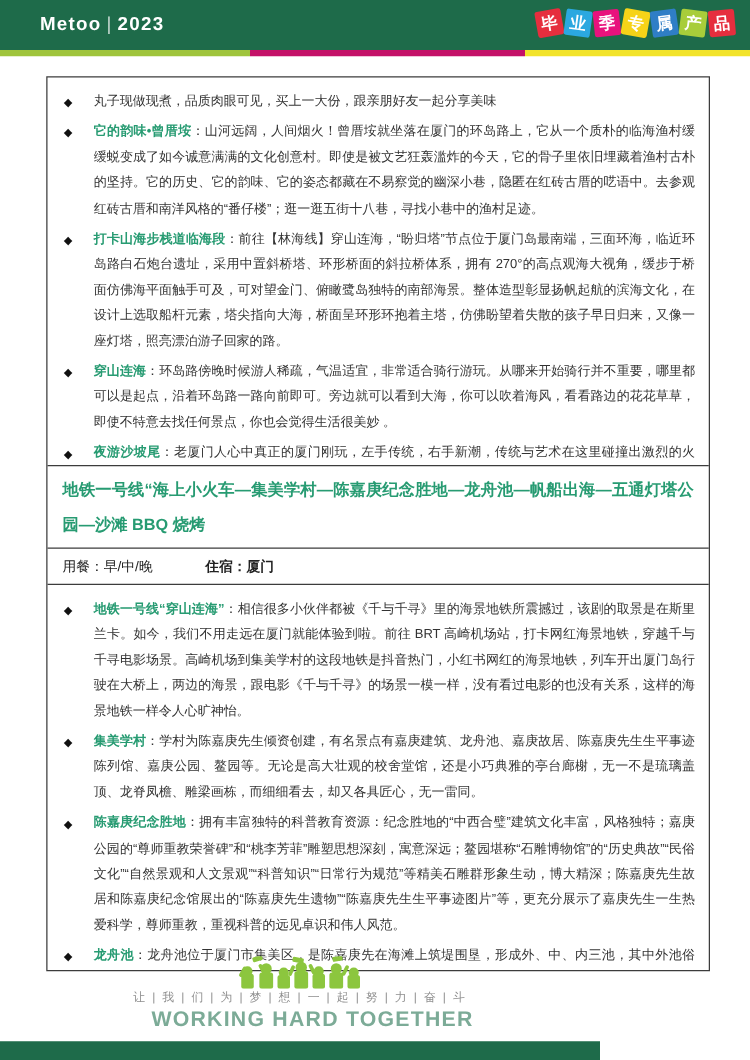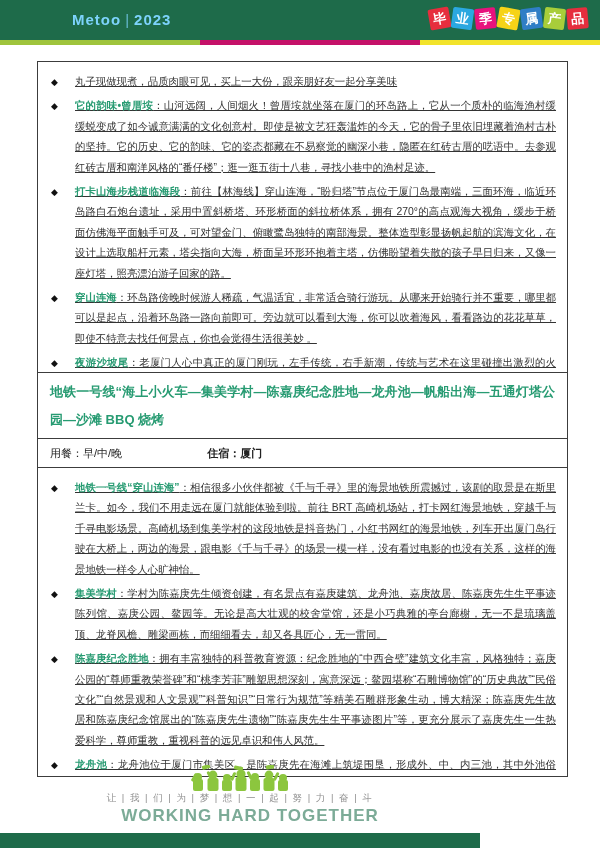--- a/index.html
+++ b/index.html
@@ -2,22 +2,22 @@
 <html><head>
 <meta charset="utf-8">
 <style>
   * { margin:0; padding:0; box-sizing:border-box; }
   html,body { width:600px; }
   body { font-family:"Liberation Sans","DejaVu Sans",sans-serif; background:#ffffff; }
   .page { position:relative; width:600px; height:848px; background:#fff; overflow:hidden; }
 
   
   .header { height:40px; background:#1e6b4a; position:relative; }
-  .logo { position:absolute; left:32px; top:11px; color:#7dd3fc; font-size:15px;
-          font-weight:bold; letter-spacing:1px;margin-left:40px; }
+  .logo { position:absolute; left:32px; top:11px; color:#ffffff; font-size:15px;
+          font-weight:bold; letter-spacing:1px; }
   .logo .divider { font-weight:normal; opacity:.75; padding:0 4px; }
   .badge { position:absolute; right:12px; top:8px; display:flex; gap:2px; }
   .tile { width:21px; height:21px; border-radius:2px; color:#fff; font-size:13px;
           font-weight:bold; display:flex; align-items:center; justify-content:center; }
   .tile:nth-child(1){ transform:rotate(-10deg); }
   .tile:nth-child(2){ transform:rotate(8deg); }
   .tile:nth-child(3){ transform:rotate(-6deg); }
   .tile:nth-child(4){ transform:rotate(10deg); }
   .tile:nth-child(5){ transform:rotate(-8deg); }
   .tile:nth-child(6){ transform:rotate(7deg); }
@@ -30,33 +30,33 @@
   
   .content-box { position:absolute; left:37px; top:61px; width:531px;
                  border:1px solid #3c3c3c; background:#fff; }
   .section { padding:7px 11px 4px 11px; }
   .section.first { height:310px; overflow:hidden; }
   .section.second { height:308px; overflow:hidden; }
   .item { display:flex; margin:3px 0 4px 0; }
   .marker { width:26px; flex:0 0 26px; font-size:9px; color:#111;
             line-height:20.4px; padding-left:2px; }
   .item-text { flex:1; font-size:10.4px; line-height:20.4px; color:#333;
-               text-align:justify;text-decoration:underline; }
+               text-align:justify; }
   .kw { color:#279b72; font-weight:bold; }
 
   
   .day-row { display:flex; border-top:1px solid #3c3c3c; border-bottom:1px solid #3c3c3c; }
   .day-cell { flex:0 0 110px; display:flex; align-items:center; justify-content:center;
               border-right:1px solid #3c3c3c; font-size:26px; font-weight:bold; color:#111; }
   .day-right { flex:1; display:flex; flex-direction:column; }
   .day-title { padding:5px 12px 4px 12px; font-size:13px; font-weight:bold;
                color:#279b72; line-height:28px; border-bottom:1px solid #3c3c3c;
                text-align:justify; }
   .day-meta { height:28px; display:flex; align-items:center; padding:0 12px;
-              font-size:11px; color:#222;gap:43px; }
+              font-size:11px; color:#222; }
   .day-meta .stay { margin-left:42px;font-weight:bold; }
 
   
   .footer { position:absolute; left:0; bottom:0; width:480px; text-align:center; }
   .grads { display:block; margin:0 auto 1px auto; }
   .slogan-cn { font-size:9.5px; color:#8f8f8f; letter-spacing:1.5px; }
   .slogan-en { font-size:17px; font-weight:bold; color:#7cab97; letter-spacing:1px;
                margin-top:1px;margin-left:20px; }
   .bottom-bar { height:15px; margin-top:7px; }
 </style>

